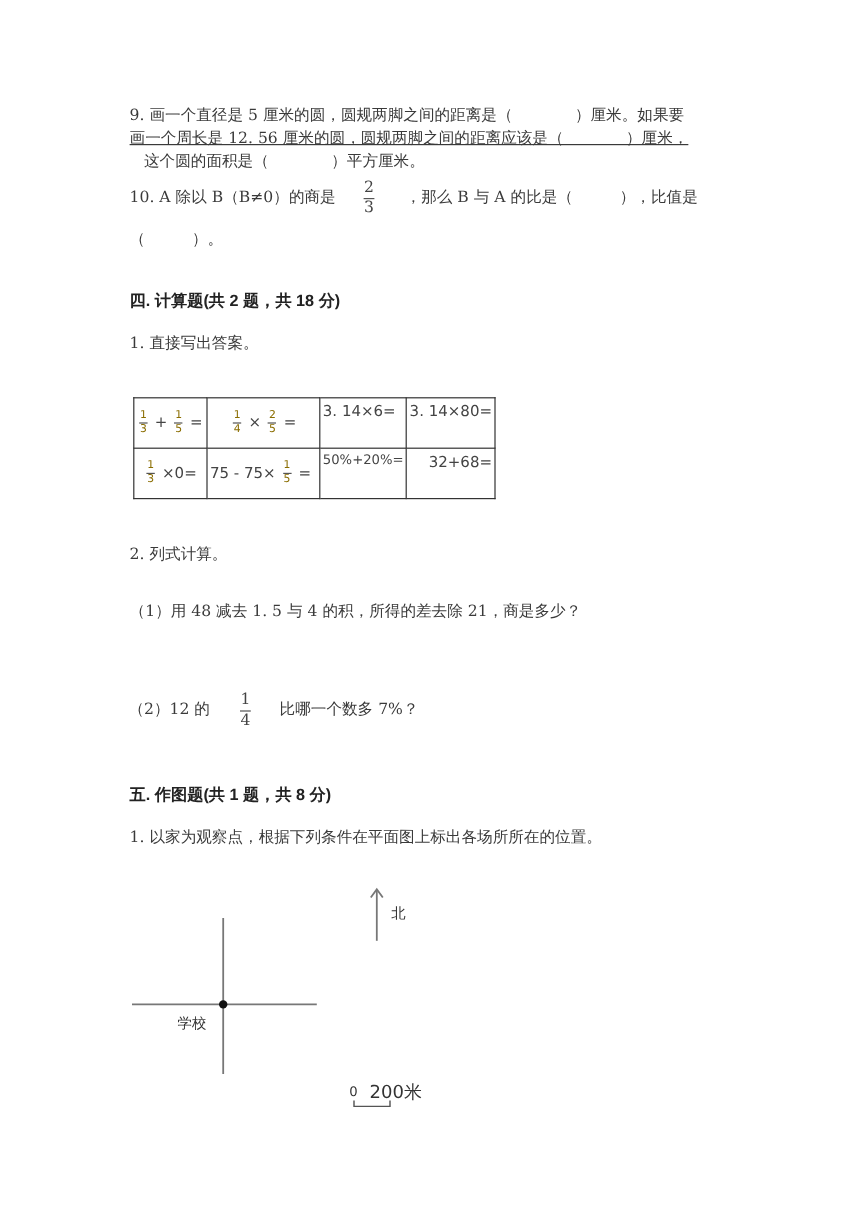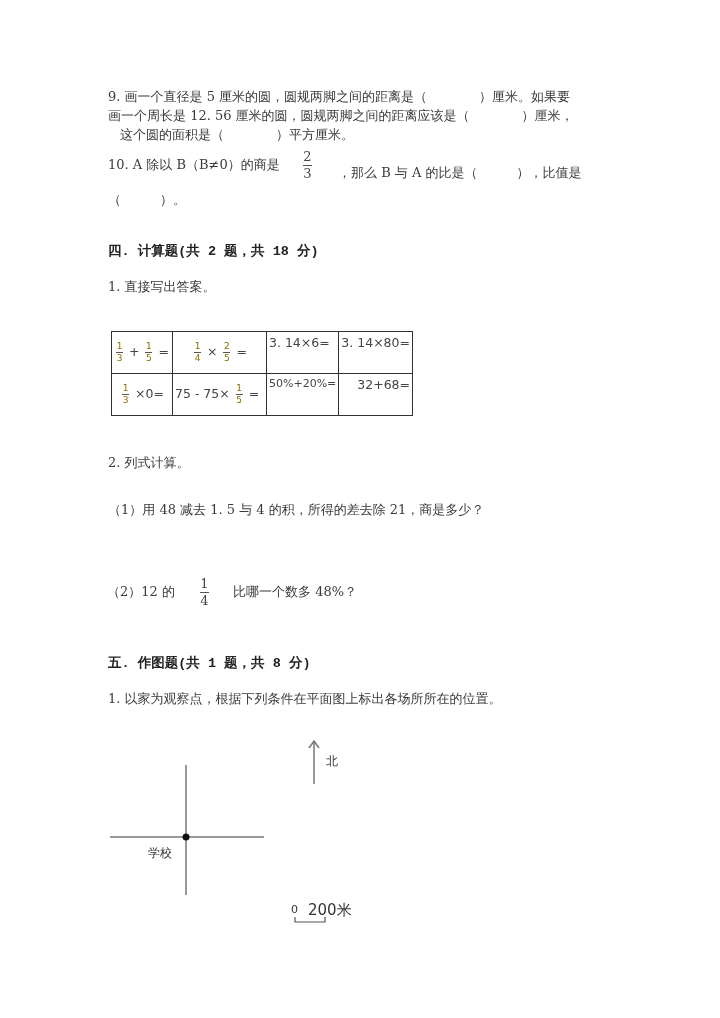--- a/index.html
+++ b/index.html
@@ -1,46 +1,46 @@
 <!DOCTYPE html>
 <html><head>
 <meta charset="utf-8">
 <style>
   html, body { margin:0; padding:0; background:#ffffff; }
   body { width:720px; height:1018px; position:relative; overflow:hidden;
          font-family:"DejaVu Serif","Liberation Serif",serif; color:#333; }
   .t { position:absolute; font-size:13px; line-height:18px; white-space:nowrap; color:#3a3a3a; }
   .h { position:absolute; font-size:13.5px; font-weight:bold; white-space:nowrap; color:#222;
-       font-family:Liberation Mono, monospace; }
+       font-family:Liberation Sans, sans-serif; }
   .frac { position:absolute; display:flex; flex-direction:column; align-items:center;
           font-size:13px; line-height:14px; color:#444; }
   .frac .bar { width:9px; border-top:1px solid #555; margin:1px 0; }
   table.calc { position:absolute; left:111px; top:331px; border-collapse:collapse; }
   table.calc td { border:1.5px solid #333; height:38px; padding:0 2px; font-size:12.5px;
                   color:#444; vertical-align:middle; white-space:nowrap;
                   font-family:"DejaVu Sans","Liberation Sans",sans-serif; }
   .sf { display:inline-flex; flex-direction:column; align-items:center; vertical-align:middle;
         font-size:9px; line-height:9px; color:#8a6d00; margin:0 2px; }
   .sf .bar { width:7px; border-top:1px solid #555; margin:1px 0; }
   .lbl { position:absolute; font-size:12px; color:#333; font-family:"DejaVu Sans","Liberation Sans",sans-serif; white-space:nowrap; }
 </style>
 </head>
 <body>
 
 <div class="t" style="left:108px;top:88px;">9. 画一个直径是 5 厘米的圆，圆规两脚之间的距离是（　　　　）厘米。如果要</div>
-<div class="t" style="left:108px;top:107px;">画一个周长是 12. 56 厘米的圆，圆规两脚之间的距离应该是（　　　　）厘米，</div>
+<div class="t" style="left:108px;top:107px;text-decoration:underline;">画一个周长是 12. 56 厘米的圆，圆规两脚之间的距离应该是（　　　　）厘米，</div>
 <div class="t" style="left:108px;top:126px;margin-left:12px;">这个圆的面积是（　　　　）平方厘米。</div>
 
 <div class="t" style="left:108px;top:156px;">10. A 除以 B（B≠0）的商是</div>
 <div class="frac" style="left:303px;top:150px;">
   <span>2</span>
   <span class="bar"></span>
   <span>3</span>
 </div>
-<div class="t" style="left:338px;top:164px;">，那么 B 与 A 的比是（　　　），比值是</div>
+<div class="t" style="left:338px;top:156px;">，那么 B 与 A 的比是（　　　），比值是</div>
 <div class="t" style="left:108px;top:191px;">（　　　）。</div>
 
 <div class="h" style="left:108px;top:242px;">四. 计算题(共 2 题，共 18 分)</div>
 <div class="t" style="left:108px;top:278px;">1. 直接写出答案。</div>
 
 <table class="calc">
   <tbody>
       <tr>
     <td style="width:56px;">
       <span class="sf">
@@ -89,21 +89,21 @@
   </table>
 
 <div class="t" style="left:108px;top:454px;">2. 列式计算。</div>
 <div class="t" style="left:108px;top:501px;">（1）用 48 减去 1. 5 与 4 的积，所得的差去除 21，商是多少？</div>
 <div class="t" style="left:107px;top:583px;">（2）12 的</div>
 <div class="frac" style="left:200px;top:577px;">
   <span>1</span>
   <span class="bar"></span>
   <span>4</span>
 </div>
-<div class="t" style="left:233px;top:583px;">比哪一个数多 48%？</div>
+<div class="t" style="left:233px;top:583px;">比哪一个数多 7%？</div>
 
 <div class="h" style="left:108px;top:654px;text-align:center;">五. 作图题(共 1 题，共 8 分)</div>
 <div class="t" style="left:108px;top:690px;">1. 以家为观察点，根据下列条件在平面图上标出各场所所在的位置。</div>
 
 <svg style="position:absolute;left:0;top:0;" width="720" height="1018">
   <line x1="110" y1="837" x2="264" y2="837" stroke="#777" stroke-width="1.5"></line>
   <line x1="186" y1="765" x2="186" y2="895" stroke="#777" stroke-width="1.5"></line>
   <circle cx="186" cy="837" r="3.5" fill="#111"></circle>
   <line x1="314" y1="742" x2="314" y2="784" stroke="#777" stroke-width="1.5"></line>
   <polyline points="309,748 314,741 319,748" fill="none" stroke="#777" stroke-width="1.5"></polyline>

